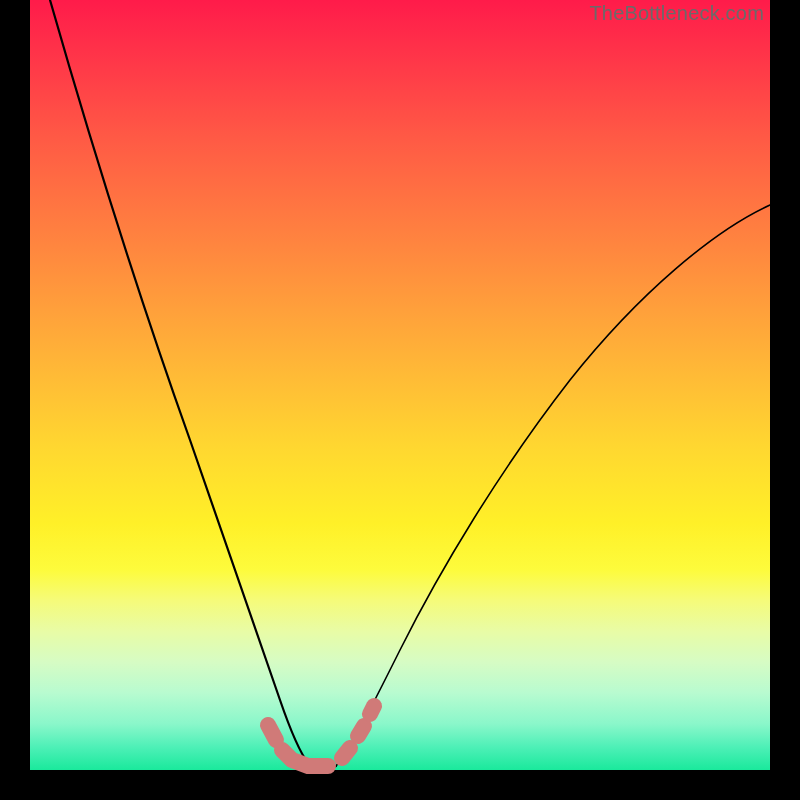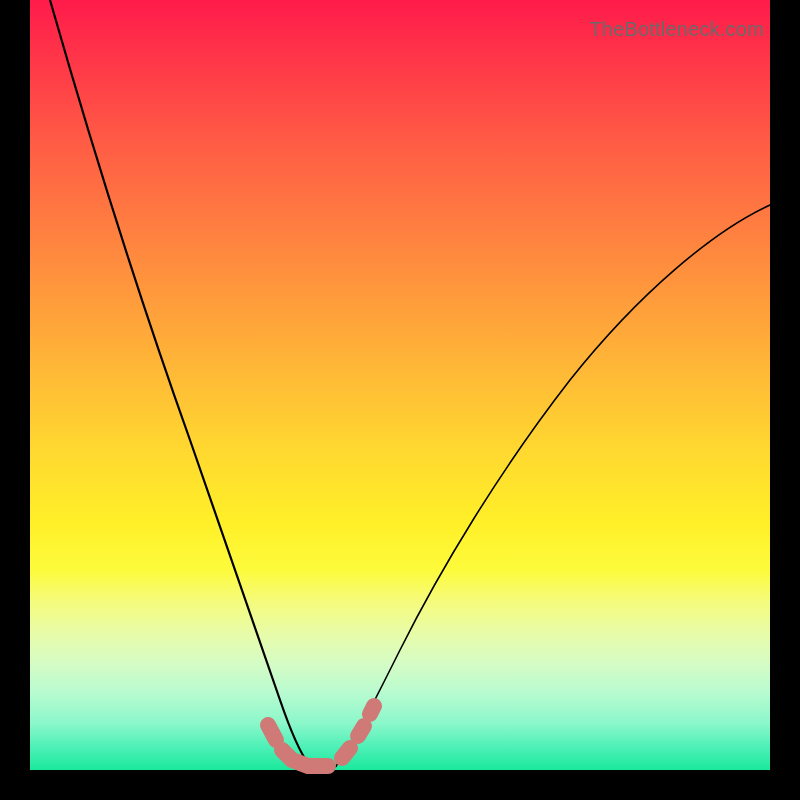--- a/index.html
+++ b/index.html
@@ -30,21 +30,21 @@
       #e8fca6 82%,
       #d6fcc4 86%,
       #b8fbd0 90%,
       #8af7ca 94%,
       #4ef0b7 97%,
       #1ae99c 100%
     );
   }
   .watermark {
     position: absolute;
-    top: 18px;
+    top: 2px;
     right: 36px;
     color: #6a6a6a;
     font-size: 20px;
     font-weight: 500;
     letter-spacing: 0.2px;
     user-select: none;
     z-index: 10;
   }
   svg.plot {
     position: absolute;

